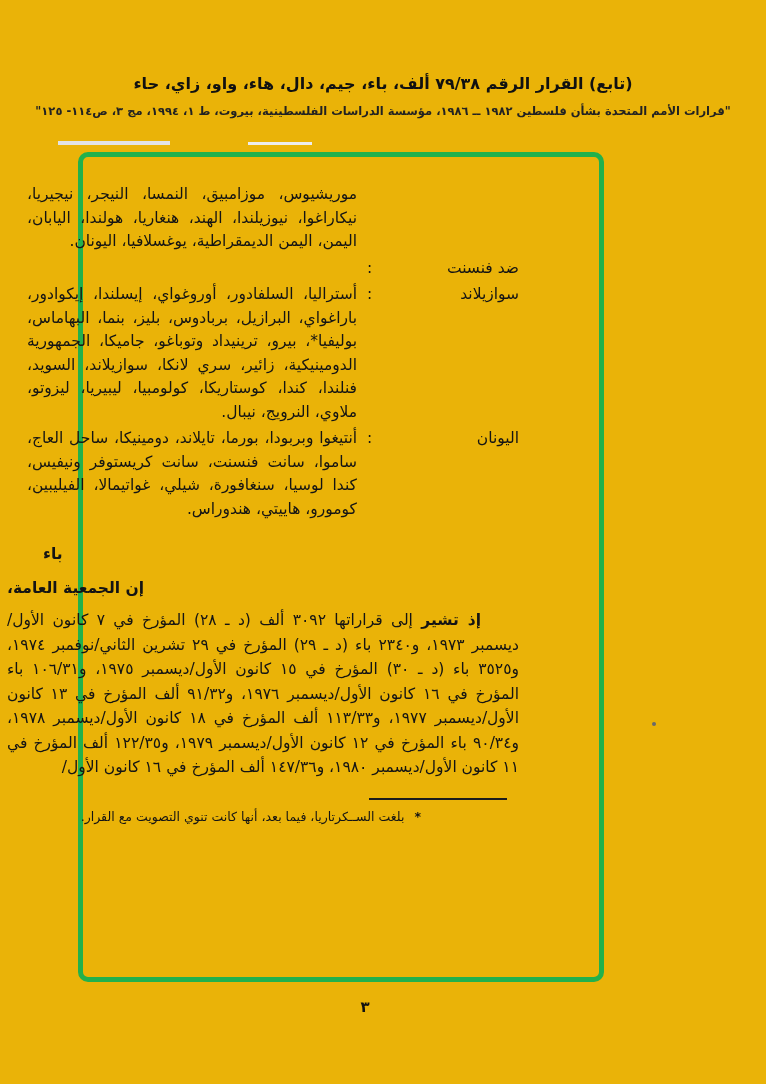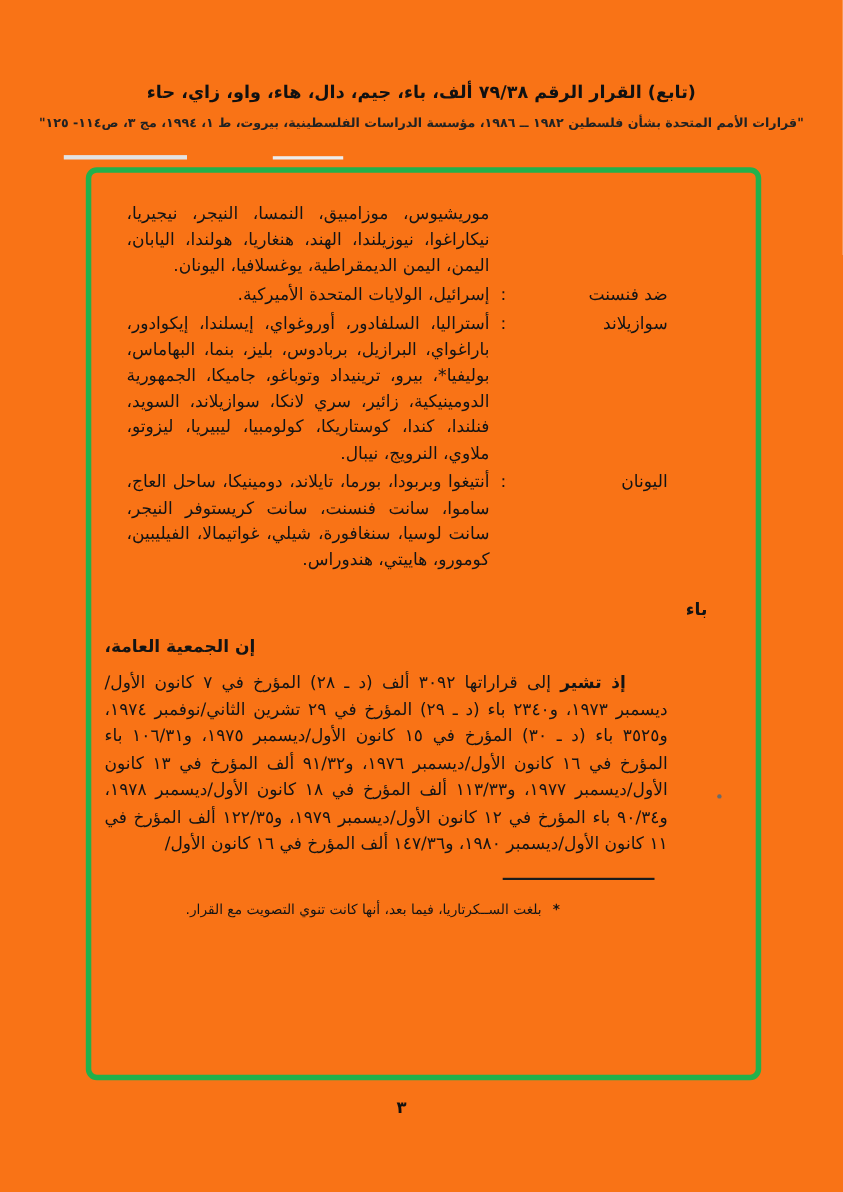--- a/index.html
+++ b/index.html
@@ -1,51 +1,51 @@
 <!DOCTYPE html>
 <html lang="ar"><head>
 <meta charset="utf-8">
 <style>
   html,body{margin:0;padding:0;}
   body{background:#ffffff;font-family:"DejaVu Sans",sans-serif;}
-  .page{position:relative;width:766px;height:1084px;background:#f97316;overflow:hidden;color:#161616;}
+  .page{position:relative;width:766px;height:1084px;background:#eab308;overflow:hidden;color:#161616;}
 
   
   .hdr-title{position:absolute;top:74px;left:0;width:766px;text-align:center;
              direction:rtl;font-size:16px;font-weight:bold;color:#111;}
   .hdr-cite{position:absolute;top:104px;left:0;width:766px;text-align:center;
             direction:rtl;font-size:11.5px;font-weight:bold;color:#222;}
 
   
   .artifact{position:absolute;background:#e3e3e3;}
   .a1{left:58px;top:141px;width:112px;height:4px;}
   .a2{left:248px;top:142px;width:64px;height:3px;background:#ededed;}
   .dot{position:absolute;left:652px;top:722px;width:4px;height:4px;border-radius:50%;background:#6a6a6a;}
 
   
-  .anno-box{position:absolute;left:78px;top:152px;width:614px;height:830px;
+  .anno-box{position:absolute;left:78px;top:152px;width:526px;height:830px;
             box-sizing:border-box;border:5px solid #22b14c;border-radius:10px;}
 
   .doc{position:absolute;top:26px;right:80px;width:512px;direction:rtl;
        font-size:15.5px;line-height:23.5px;color:#141414;}
 
   .favor{width:330px;margin:0 162px 0 auto;text-align:justify;}
 
   .vote-row{display:flex;gap:10px;margin-top:3px;align-items:flex-start;}
   .vote-label{width:152px;flex:0 0 152px;display:flex;justify-content:space-between;direction:rtl;}
   .vote-countries{width:330px;flex:0 0 330px;text-align:justify;}
 
-  .sec-head{margin:22px 0 0 0;text-align:right;font-weight:bold;font-size:15.5px;
+  .sec-head{margin:22px 0 0 0;text-align:left;font-weight:bold;font-size:15.5px;
             position:relative;left:36px;}
   .intro{margin:10px 0 0 0;font-weight:bold;text-align:left;}
   .para{margin:8px 0 0 0;text-align:justify;text-indent:38px;line-height:24.5px;}
   .lead{font-weight:bold;}
 
   .fn-rule{margin:18px 12px 0 auto;width:138px;height:2.5px;background:#1c1c1c;}
-  .fn-line{margin-top:18px;padding-right:98px;font-size:12.5px;line-height:17px;direction:rtl;}
+  .fn-line{margin-top:8px;padding-right:98px;font-size:12.5px;line-height:17px;direction:rtl;}
   .fn-marker{font-weight:bold;margin-left:10px;}
 
   .pagenum{position:absolute;left:350px;top:998px;width:30px;text-align:center;
            font-size:15px;font-weight:bold;color:#111;}
 </style>
 </head>
 <body>
 
 <div class="page">
 
@@ -59,37 +59,36 @@
   <div class="anno-box">
     <div class="doc">
 
       <p class="favor">موريشيوس، موزامبيق، النمسا، النيجر، نيجيريا، نيكاراغوا، نيوزيلندا، الهند، هنغاريا، هولندا، اليابان، اليمن، اليمن الديمقراطية، يوغسلافيا، اليونان.</p>
 
       <div class="vote-row">
         <div class="vote-label">
           <span>ضد فنسنت</span>
           <span>:</span>
         </div>
-        <div class="vote-countries">إسرائيل، الولايات المتحدة الأميركية.</div>
       </div>
 
       <div class="vote-row">
         <div class="vote-label">
           <span>سوازيلاند</span>
           <span>:</span>
         </div>
         <div class="vote-countries">أستراليا، السلفادور، أوروغواي، إيسلندا، إيكوادور، باراغواي، البرازيل، بربادوس، بليز، بنما، البهاماس، بوليفيا*، بيرو، ترينيداد وتوباغو، جاميكا، الجمهورية الدومينيكية، زائير، سري لانكا، سوازيلاند، السويد، فنلندا، كندا، كوستاريكا، كولومبيا، ليبيريا، ليزوتو، ملاوي، النرويج، نيبال.</div>
       </div>
 
       <div class="vote-row">
         <div class="vote-label">
           <span>اليونان</span>
           <span>:</span>
         </div>
-        <div class="vote-countries">أنتيغوا وبربودا، بورما، تايلاند، دومينيكا، ساحل العاج، ساموا، سانت فنسنت، سانت كريستوفر النيجر، سانت لوسيا، سنغافورة، شيلي، غواتيمالا، الفيليبين، كومورو، هاييتي، هندوراس.</div>
+        <div class="vote-countries">أنتيغوا وبربودا، بورما، تايلاند، دومينيكا، ساحل العاج، ساموا، سانت فنسنت، سانت كريستوفر ونيفيس، كندا لوسيا، سنغافورة، شيلي، غواتيمالا، الفيليبين، كومورو، هاييتي، هندوراس.</div>
       </div>
 
       <h3 class="sec-head">باء</h3>
 
       <p class="intro">إن الجمعية العامة،</p>
 
       <p class="para"><span class="lead">إذ تشير</span><span> إلى قراراتها ٣٠٩٢ ألف (د ـ ٢٨) المؤرخ في ٧ كانون الأول/ديسمبر ١٩٧٣، و٢٣٤٠ باء (د ـ ٢٩) المؤرخ في ٢٩ تشرين الثاني/نوفمبر ١٩٧٤، و٣٥٢٥ باء (د ـ ٣٠) المؤرخ في ١٥ كانون الأول/ديسمبر ١٩٧٥، و١٠٦/٣١ باء المؤرخ في ١٦ كانون الأول/ديسمبر ١٩٧٦، و٩١/٣٢ ألف المؤرخ في ١٣ كانون الأول/ديسمبر ١٩٧٧، و١١٣/٣٣ ألف المؤرخ في ١٨ كانون الأول/ديسمبر ١٩٧٨، و٩٠/٣٤ باء المؤرخ في ١٢ كانون الأول/ديسمبر ١٩٧٩، و١٢٢/٣٥ ألف المؤرخ في ١١ كانون الأول/ديسمبر ١٩٨٠، و١٤٧/٣٦ ألف المؤرخ في ١٦ كانون الأول/</span></p>
 
       <div class="fn-rule"></div>
       <div class="fn-line">

